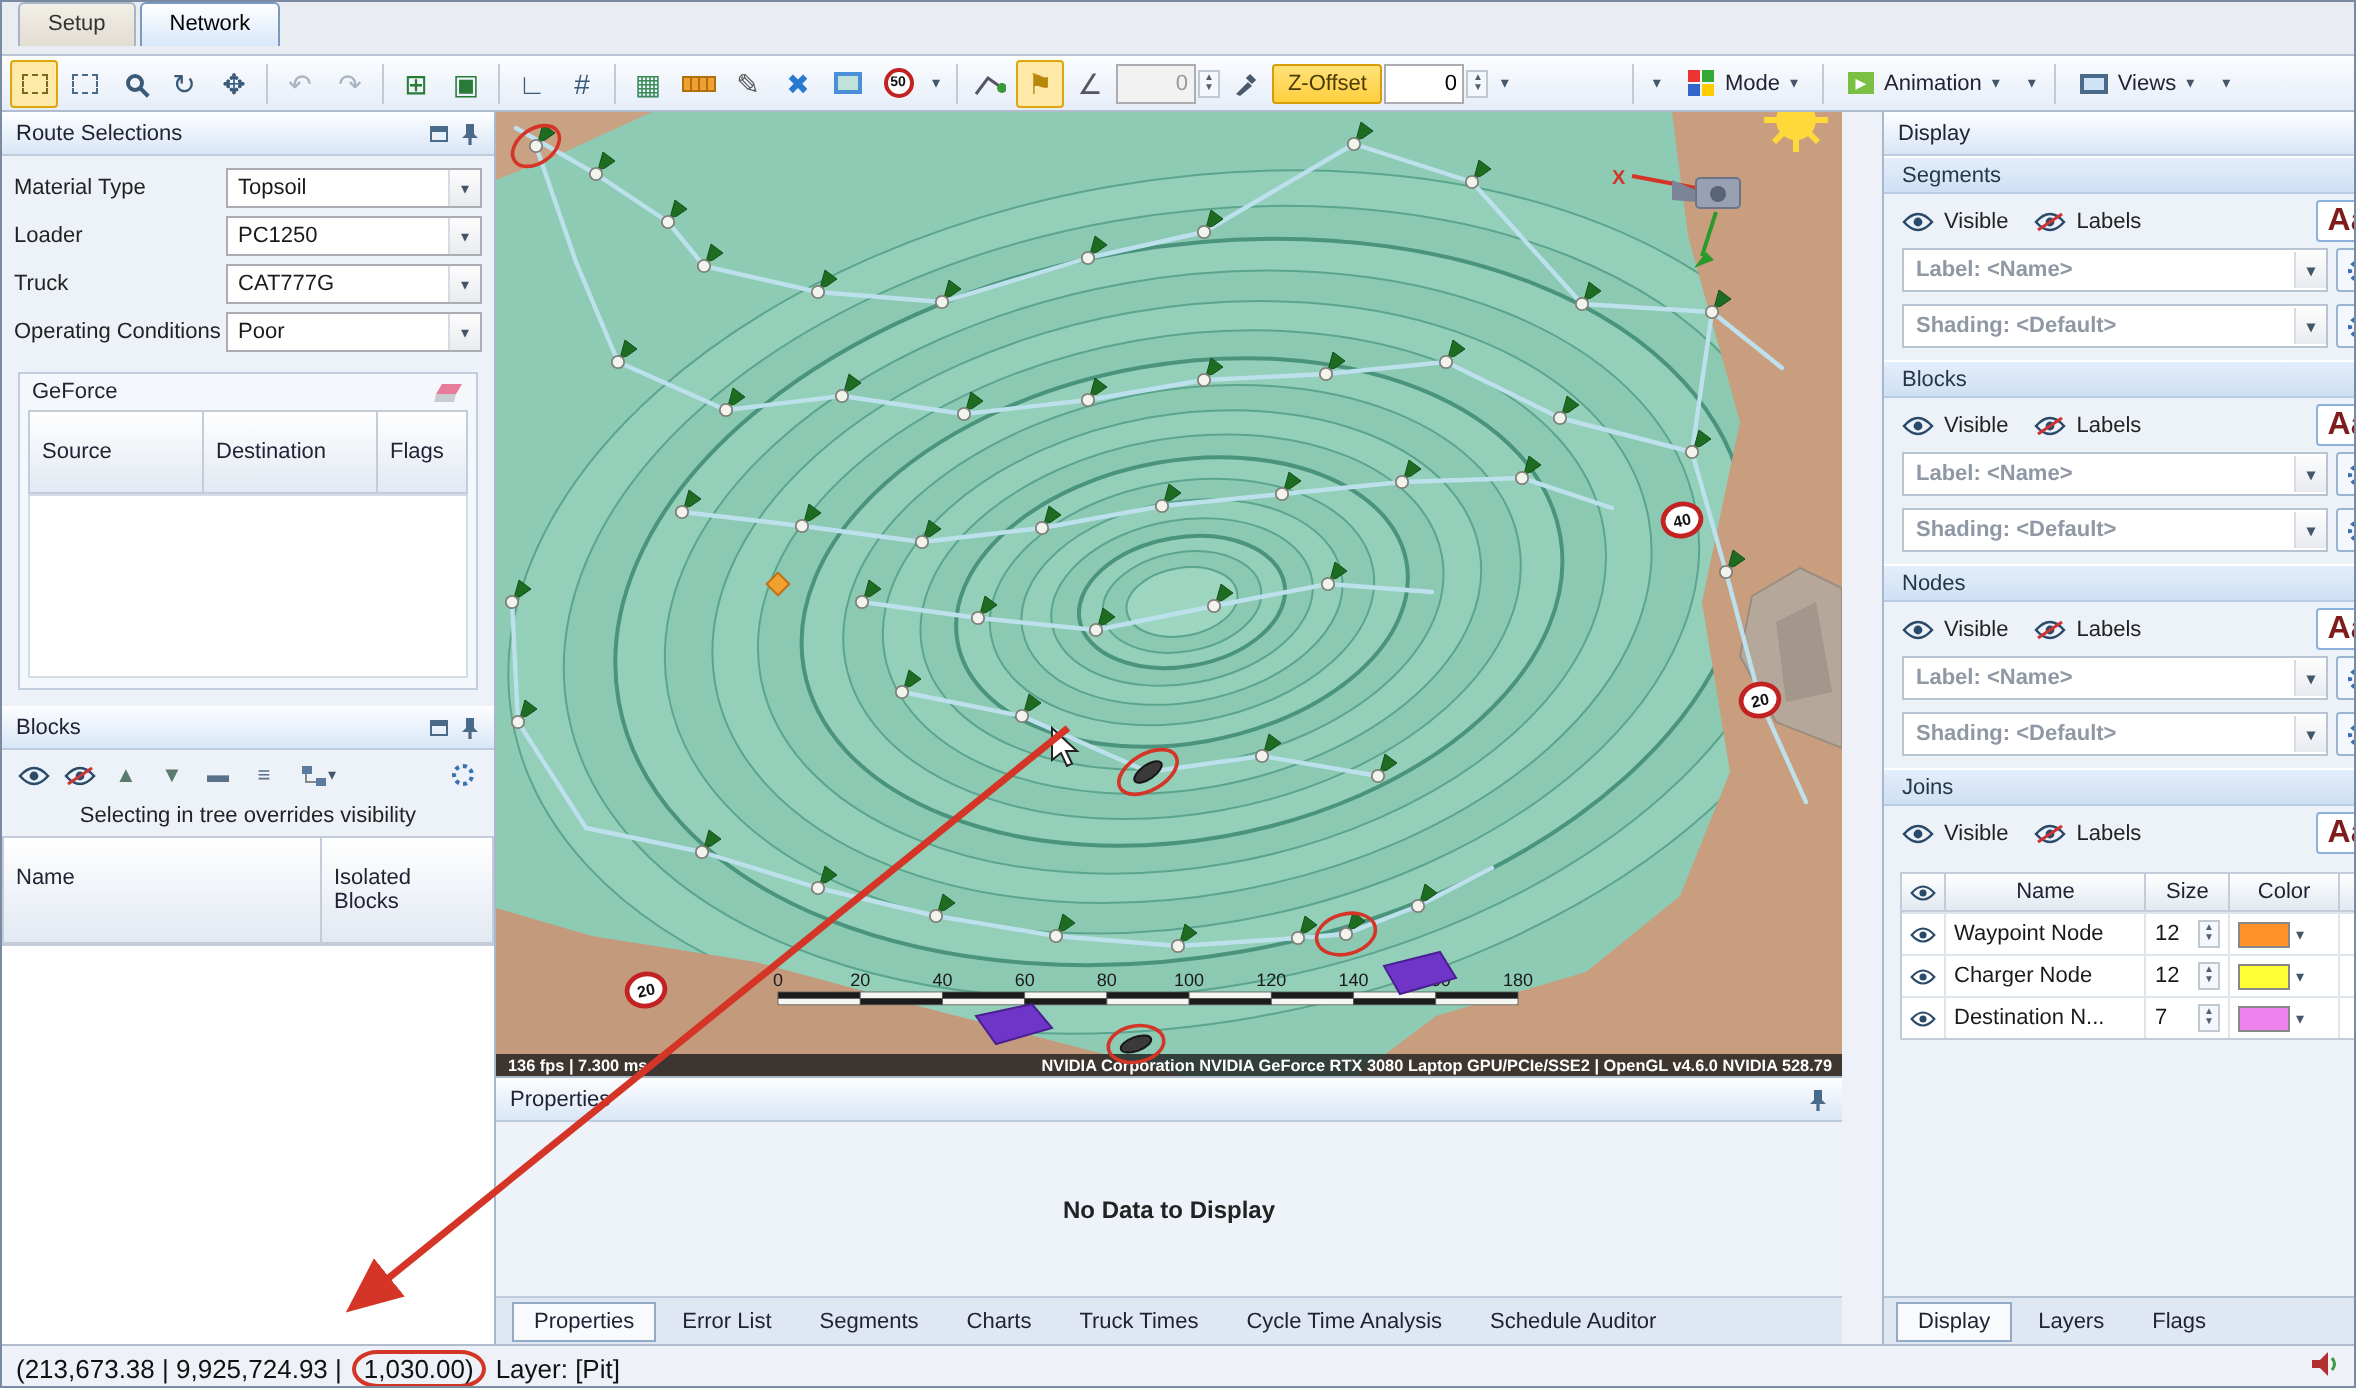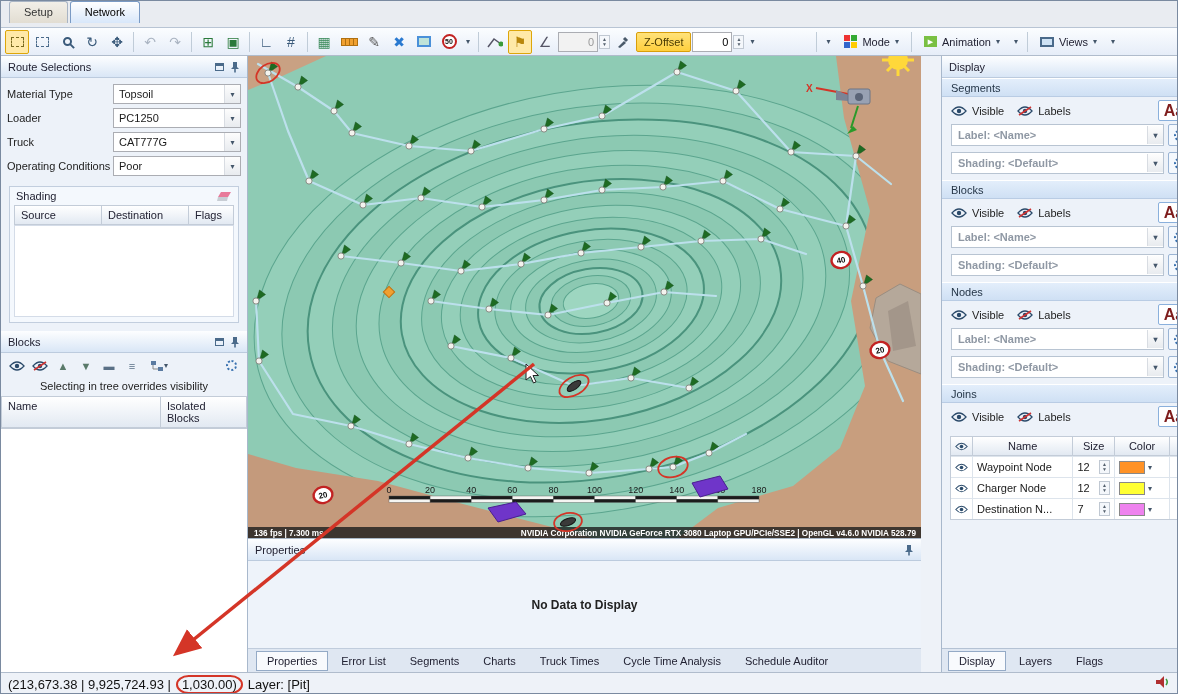--- a/index.html
+++ b/index.html
@@ -34,21 +34,21 @@
   .mode-ic{display:grid;grid-template-columns:6px 6px;grid-template-rows:6px 6px;gap:1px}
   .mode-ic span{display:block}
   .anim-ic{width:13px;height:11px;background:#7ac043;color:#fff;font-size:7px;display:flex;align-items:center;justify-content:center}
   .views-ic{width:14px;height:10px;border:2px solid #4a6a8a;background:#cfe3f5}
 
   
   .panel-header{height:22px;background:linear-gradient(#fdfeff,#d9e6f6);border-bottom:1px solid #bccbde;display:flex;align-items:center;padding:0 7px;color:#223;flex:none}
   .ph-icons{margin-left:auto;display:flex;align-items:center;gap:6px}
   .win-icon{width:9px;height:8px;border:1px solid #4a6a8a;border-top:3px solid #4a6a8a;display:inline-block}
   .thead{display:flex;flex:none}
-  .th-cell{background:linear-gradient(#ffffff,#e2e9f2);border:1px solid #c3ccd8;border-left:none;padding:3px 6px;color:#223}
+  .th-cell{background:linear-gradient(#ffffff,#e2e9f2);border:1px solid #c3ccd8;border-left:none;padding:14px 6px;color:#223}
   .th-cell:first-child{border-left:1px solid #c3ccd8}
 
   
   .left-panel{position:absolute;left:0;top:55px;width:247px;height:645px;background:#edf2f9;border-right:1px solid #a8b8cc;display:flex;flex-direction:column}
   .form{padding:6px 6px 2px}
   .form-row{display:flex;align-items:center;margin-bottom:4px}
   .flabel{width:106px;color:#222}
   .combo{flex:1;height:20px;background:#fff;border:1px solid #abadb3;display:flex;align-items:center;justify-content:space-between;padding:0 0 0 5px}
   .combo-caret{width:16px;height:18px;display:flex;align-items:center;justify-content:center;font-size:8px;color:#44566a;border-left:1px solid #d8dce2;background:linear-gradient(#fdfdfd,#e8ebef)}
   .groupbox{margin:4px 8px 8px;border:1px solid #c2cede;background:#f4f8fd;display:flex;flex-direction:column}
@@ -274,21 +274,21 @@
       <div class="form-row">
         <span class="flabel">Operating Conditions</span>
         <div class="combo">
           <span>Poor</span>
           <span class="combo-caret">▾</span>
         </div>
       </div>
     </div>
     <div class="groupbox">
       <div class="group-head">
-        <span>Shading</span>
+        <span>GeForce</span>
         <span class="ph-icons">
           <svg width="16" height="11">
               <polygon points="5,1 15,1 12,6 2,6" fill="#e87a9a"></polygon>
               <polygon points="2,6 12,6 11,10 1,10" fill="#c8cdd4"></polygon>
             </svg>
         </span>
       </div>
       <div class="thead" style="padding:0 4px">
         <div class="th-cell" style="width:88px">Source</div>
         <div class="th-cell" style="width:87px">Destination</div>

